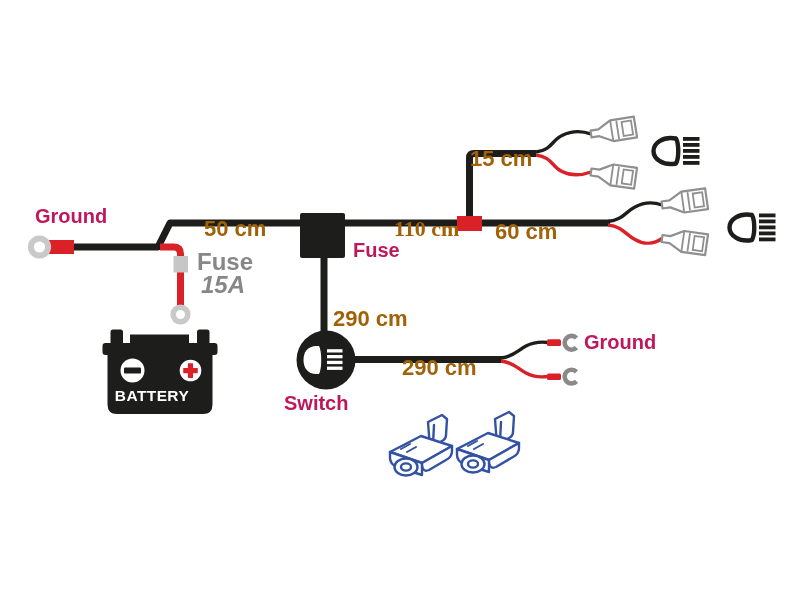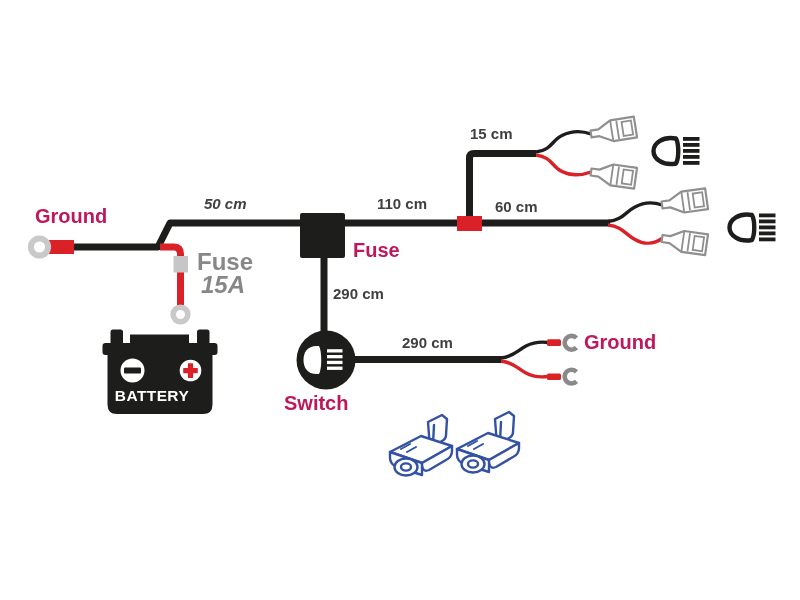--- a/index.html
+++ b/index.html
@@ -2,21 +2,21 @@
 <html><head>
 <meta charset="utf-8">
 <style>
   html,body{margin:0;padding:0;background:#ffffff;}
   .canvas{
     position:relative;width:800px;height:600px;background:#ffffff;overflow:hidden;
     font-family:"Liberation Sans",sans-serif;
   }
   .canvas svg{position:absolute;left:0;top:0;}
   .lbl{position:absolute;font-weight:bold;white-space:nowrap;line-height:1.05;}
-  .lbl-dark{color:#404040;font-size:15px;}
+  .lbl-dark{color:#a16207;font-size:22px;margin-top:21px;}
   .lbl-gray{color:#be185d;font-size:20px;}
   .lbl-gray-sm{color:#878787;font-size:24px;}
   .lbl-battery{color:#ffffff;font-size:15.5px;letter-spacing:.4px;text-align:center;width:88px;}
 </style>
 </head>
 <body>
 
 <div class="canvas">
 
   <svg width="800" height="600" viewBox="0 0 800 600">
@@ -122,30 +122,30 @@
     <rect x="547" y="373.4" width="14" height="6.6" rx="1.5" fill="#da2128"></rect>
     <use href="#cclip" transform="translate(571.5,342.8)"></use>
     <use href="#cclip" transform="translate(571.5,376.6)"></use>
 
     <use href="#wiretap" transform="translate(387,415)"></use>
     <use href="#wiretap" transform="translate(454,412)"></use>
   </svg>
 
   <div class="lbl lbl-gray" style="left:35px;top:206px;">Ground</div>
 
-  <div class="lbl lbl-dark" style="left:204px;top:196px;font-style:italic;">50 cm</div>
+  <div class="lbl lbl-dark" style="left:204px;top:196px;">50 cm</div>
 
   <div class="lbl lbl-gray-sm" style="left:197px;top:249px;">Fuse</div>
   <div class="lbl lbl-gray-sm" style="left:201px;top:272px;font-style:italic;">15A</div>
 
   <div class="lbl lbl-battery" style="left:108px;top:388px;">BATTERY</div>
 
   <div class="lbl lbl-gray" style="left:353px;top:240px;">Fuse</div>
 
-  <div class="lbl lbl-dark" style="left:377px;top:196px;">110 cm</div>
+  <div class="lbl lbl-dark" style="left:394px;top:196px;font-family:Liberation Serif, serif;">110 cm</div>
 
   <div class="lbl lbl-dark" style="left:470px;top:126px;">15 cm</div>
 
   <div class="lbl lbl-dark" style="left:495px;top:199px;">60 cm</div>
 
   <div class="lbl lbl-dark" style="left:333px;top:286px;">290 cm</div>
 
   <div class="lbl lbl-gray" style="left:284px;top:393px;">Switch</div>
 
   <div class="lbl lbl-dark" style="left:402px;top:335px;">290 cm</div>

